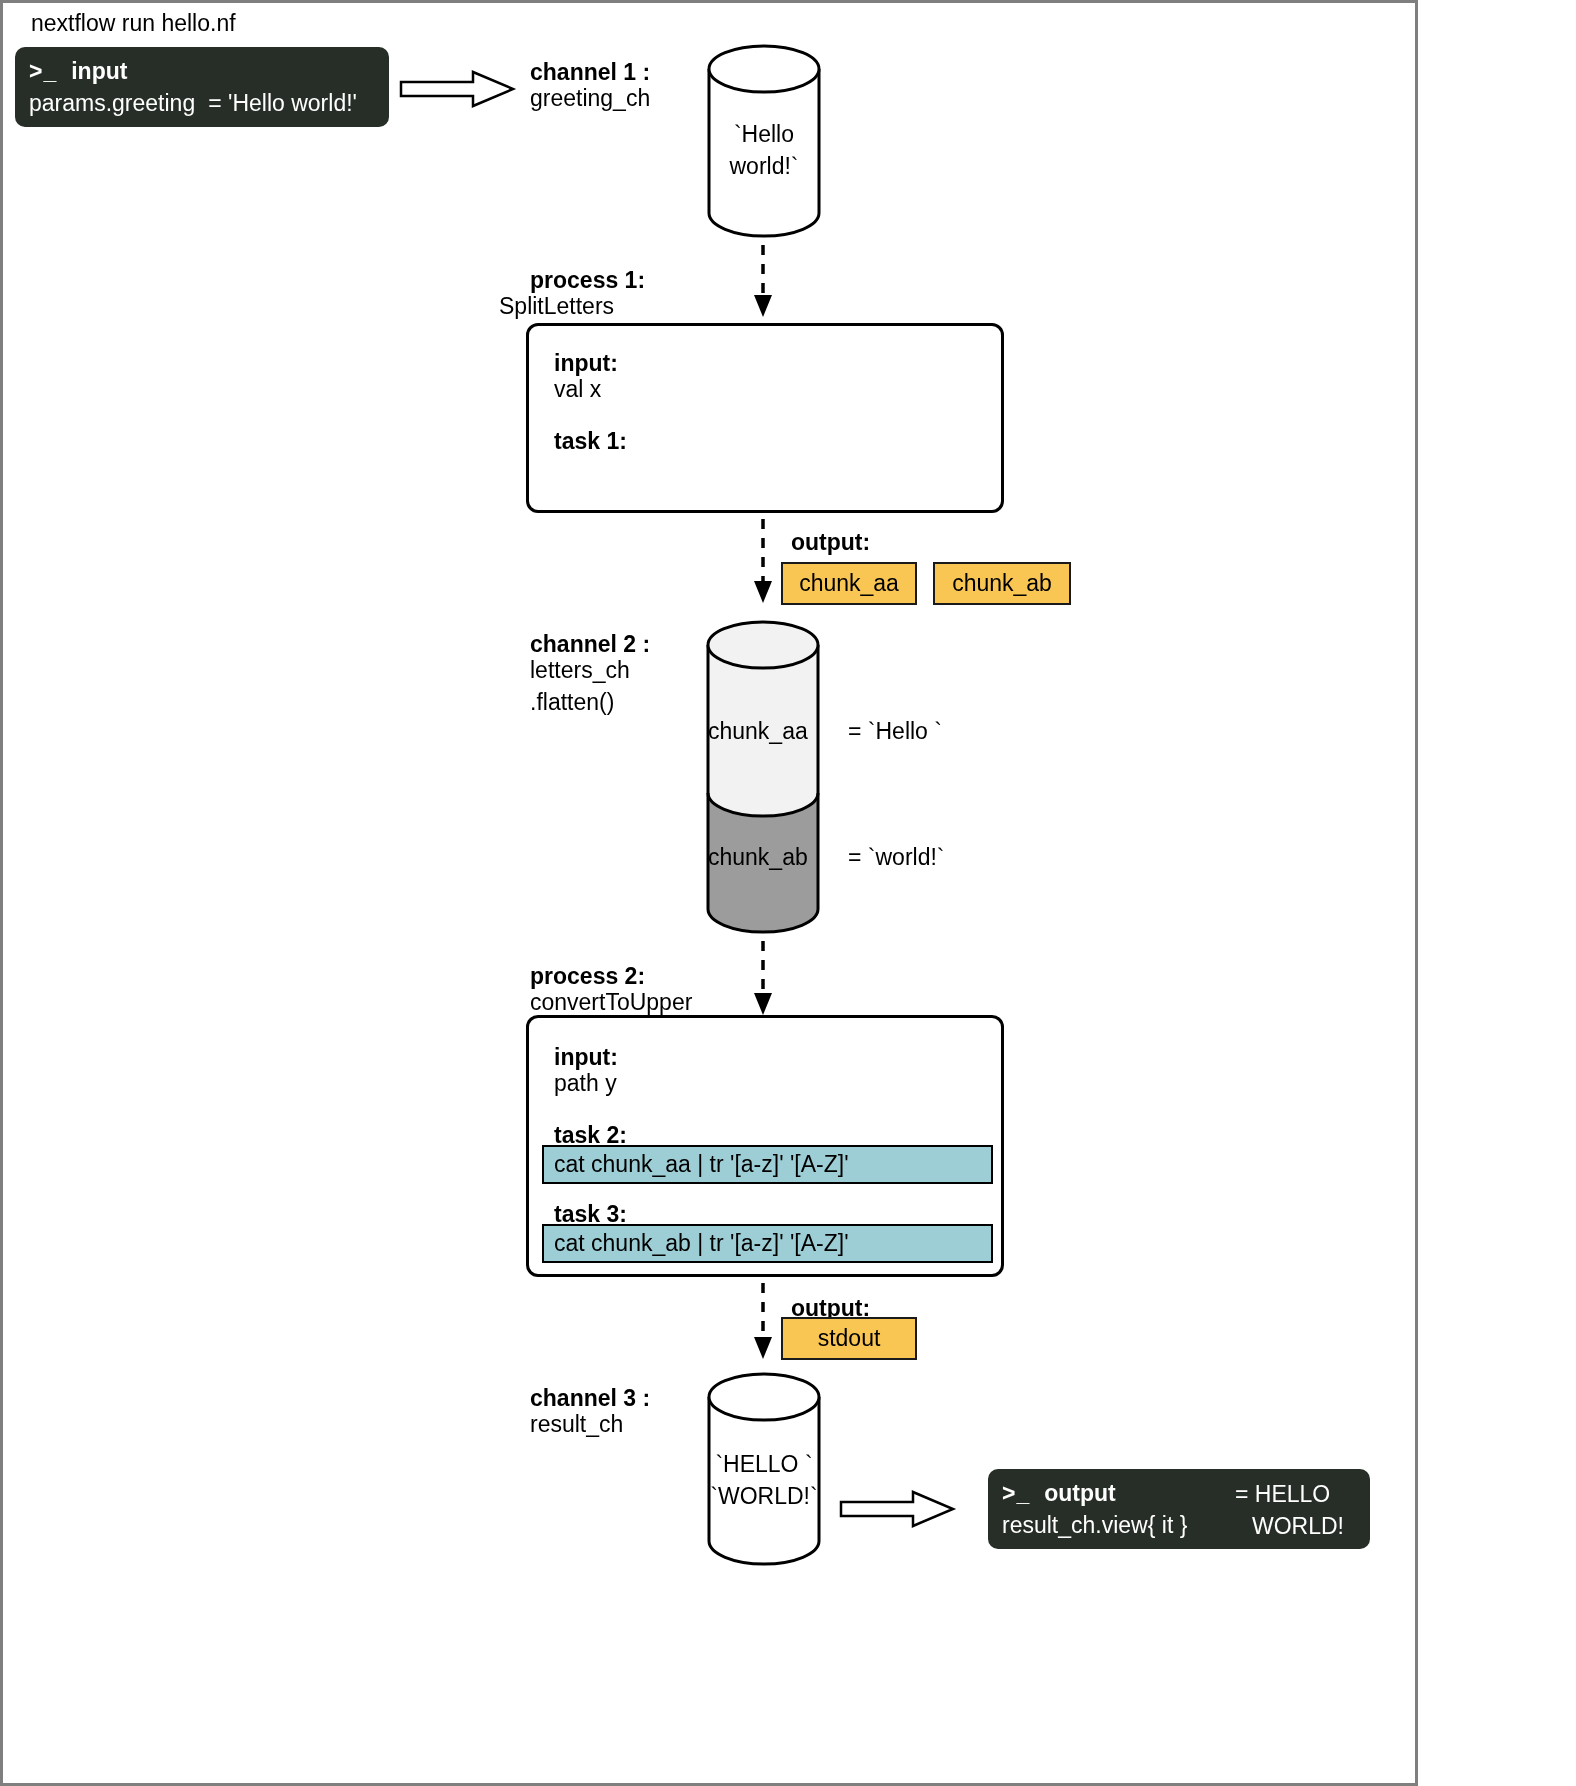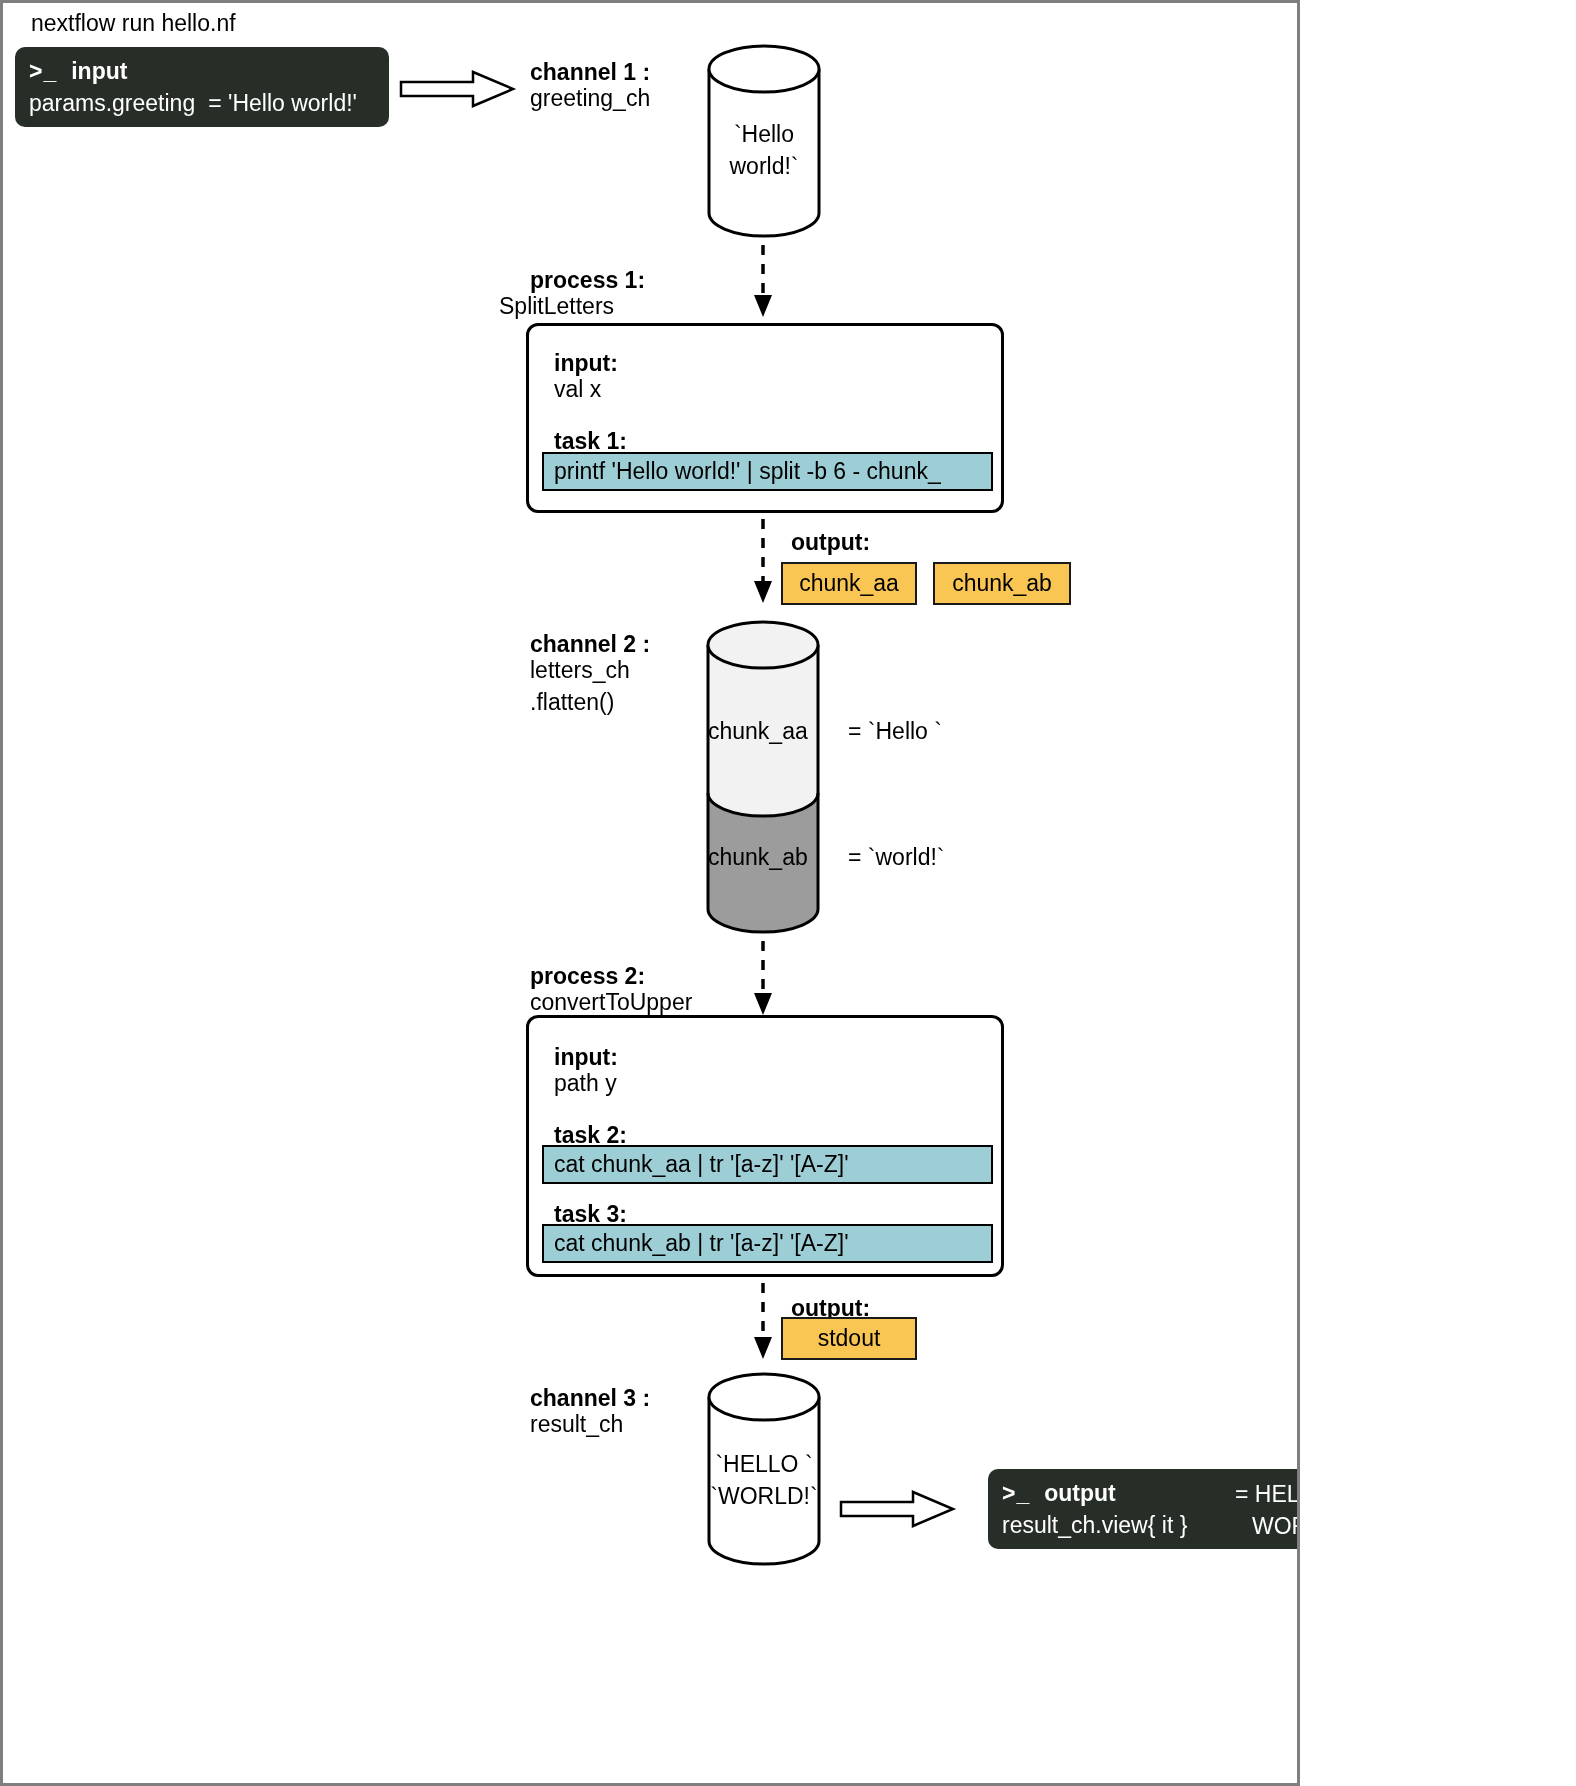--- a/index.html
+++ b/index.html
@@ -1,19 +1,19 @@
 <!DOCTYPE html>
 <html style="--terminal-bg: #272e27; --task-fill: #9dced6; --chip-fill: #f9c653; --cylinder-light: #f2f2f2; --cylinder-dark: #9c9c9c;"><head>
 <meta charset="utf-8">
 <style>
   * { margin:0; padding:0; box-sizing:border-box; }
   html,body { background:#fff; }
   body { font-family:"Liberation Sans", sans-serif; }
   #canvas {
-    position:relative; width:1300px; height:1786px;
+    position:relative; width:1418px; height:1786px;
     background:#fff; border:3px solid #7f7f7f; overflow:hidden;
   }
   .abs { position:absolute; }
   .txt { font-size:23px; color:#000; line-height:1.38; white-space:nowrap; }
   .bold { font-weight:700;margin-top:8px; }
   .center { text-align:center; }
   .terminal {
     background:var(--terminal-bg,#272e27); color:#fff;
     border-radius:10px; padding:8px 14px;
     font-size:23px; line-height:1.4; white-space:nowrap;
@@ -67,23 +67,20 @@
     <polygon points="2,52 20,52 11,74" fill="#000"></polygon>
   </svg>
 
   <div class="abs txt bold" style="left:527px; top:254px;">process 1:</div>
   <div class="abs txt" style="left:496px; top:288px;">SplitLetters</div>
 
   <div class="procbox" style="left:523px; top:320px; width:478px; height:190px;">
     <div class="abs txt bold" style="left:25px; top:14px;">input:</div>
     <div class="abs txt" style="left:25px; top:48px;">val x</div>
     <div class="abs txt bold" style="left:25px; top:92px;">task 1:</div>
-    <div class="taskbox" style="left:13px; top:126px; width:451px; height:39px;">
-        <span>printf 'Hello world!' | split -b 6 - chunk_</span>
-      </div>
   </div>
 
   <svg class="abs" style="left:749px; top:514px;" width="22" height="88">
     <line x1="11" y1="2" x2="11" y2="64" stroke="#000" stroke-width="3.5" stroke-dasharray="10 9"></line>
     <polygon points="2,64 20,64 11,86" fill="#000"></polygon>
   </svg>
   <div class="abs txt bold" style="left:788px; top:516px;">output:</div>
 
   <div class="chip" style="left:778px; top:559px; width:136px; height:43px;">
       <span>chunk_aa</span>

